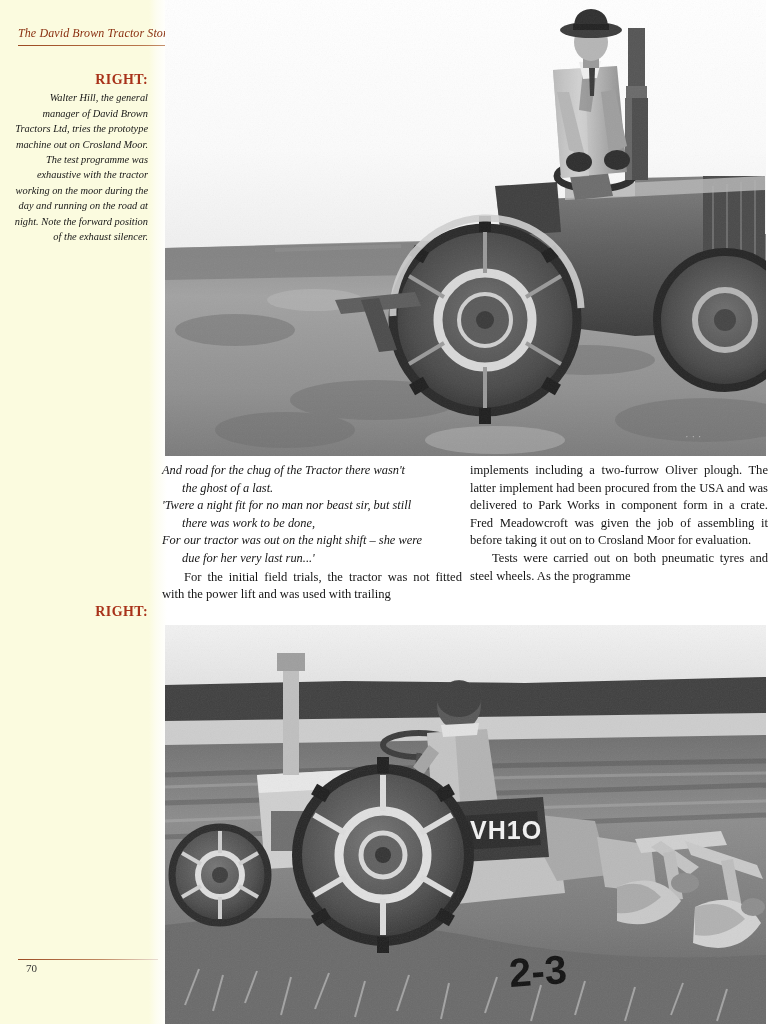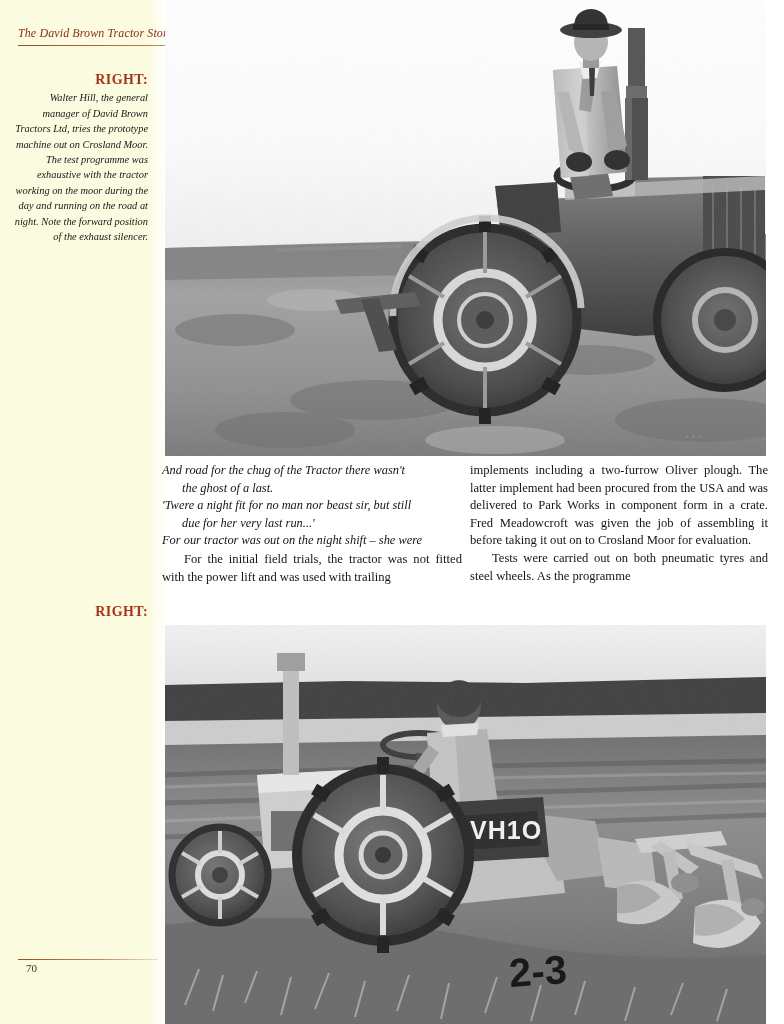--- a/index.html
+++ b/index.html
@@ -302,22 +302,23 @@
 
       <text x="520" y="440" font-family="Liberation Serif, serif" font-size="11" fill="#cfcfcf" opacity="0.7">· · ·</text>
     </svg>
   </div>
 
   <div class="col" id="col-left">
     <div class="verse">
       <span class="vline">And road for the chug of the Tractor there wasn't</span>
       <span class="vline indent">the ghost of a last.</span>
       <span class="vline">'Twere a night fit for no man nor beast sir, but still</span>
+      <span class="vline indent">there was work to be done,</span>
+      <span class="vline">For our tractor was out on the night shift – she were</span>
       <span class="vline indent">due for her very last run...'</span>
-      <span class="vline">For our tractor was out on the night shift – she were</span>
     </div>
     <p class="para">For the initial field trials, the tractor was not fitted with the power lift and was used with trailing</p>
   </div>
 
   <div class="col" id="col-right">
     <p class="para cont">implements including a two-furrow Oliver plough. The latter implement had been procured from the USA and was delivered to Park Works in component form in a crate. Fred Meadowcroft was given the job of assembling it before taking it out on to Crosland Moor for evaluation.</p>
     <p class="para">Tests were carried out on both pneumatic tyres and steel wheels. As the programme</p>
   </div>
 
   <div class="caption" id="caption-top">

